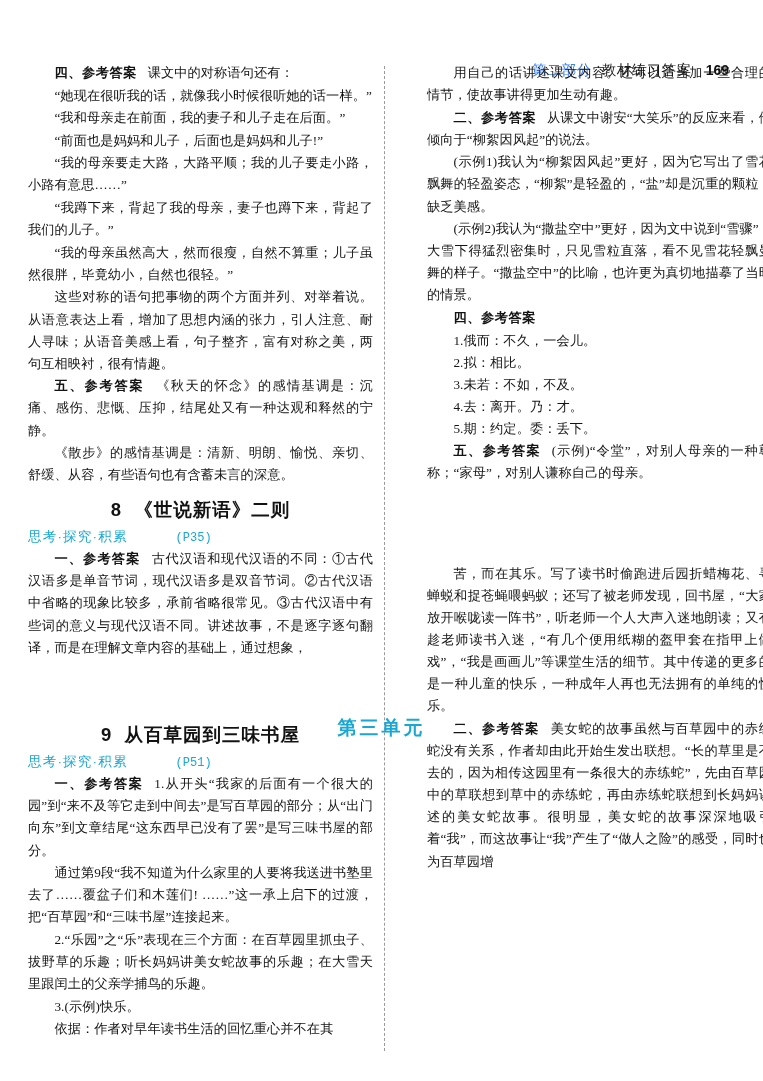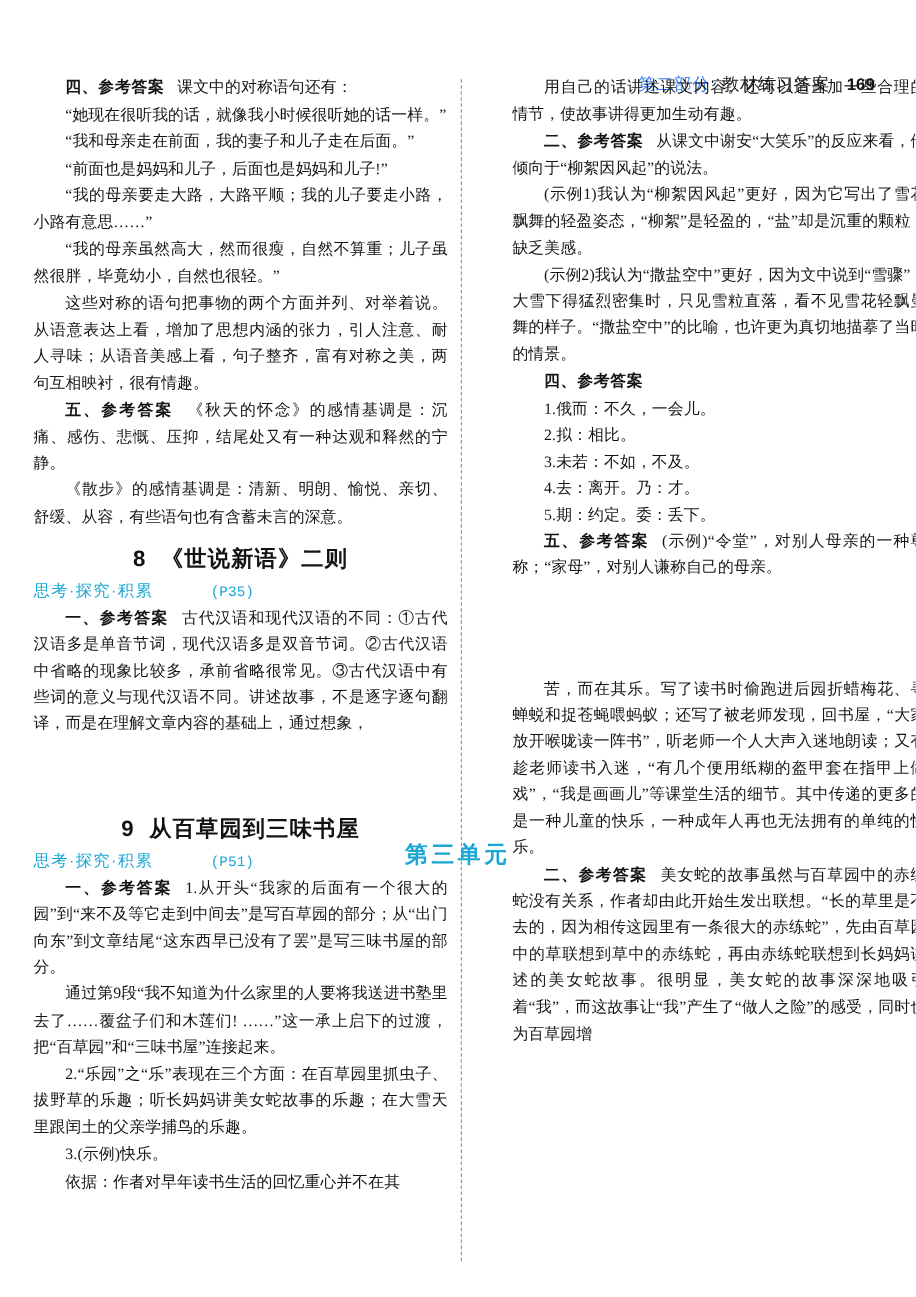--- a/index.html
+++ b/index.html
@@ -150,20 +150,21 @@
 
   <div class="col col-left">
 
     <p class="para">
       <span class="lead">四、参考答案</span><span class="gap"></span><span>课文中的对称语句还有：</span>
     </p>
     <p class="para">“她现在很听我的话，就像我小时候很听她的话一样。”</p>
     <p class="para">“我和母亲走在前面，我的妻子和儿子走在后面。”</p>
     <p class="para">“前面也是妈妈和儿子，后面也是妈妈和儿子!”</p>
     <p class="para">“我的母亲要走大路，大路平顺；我的儿子要走小路，小路有意思……”</p>
+    <p class="para">“我蹲下来，背起了我的母亲，妻子也蹲下来，背起了我们的儿子。”</p>
     <p class="para">“我的母亲虽然高大，然而很瘦，自然不算重；儿子虽然很胖，毕竟幼小，自然也很轻。”</p>
     <p class="para">这些对称的语句把事物的两个方面并列、对举着说。从语意表达上看，增加了思想内涵的张力，引人注意、耐人寻味；从语音美感上看，句子整齐，富有对称之美，两句互相映衬，很有情趣。</p>
     <p class="para">
       <span class="lead">五、参考答案</span><span class="gap"></span><span>《秋天的怀念》的感情基调是：沉痛、感伤、悲慨、压抑，结尾处又有一种达观和释然的宁静。</span>
     </p>
     <p class="para">《散步》的感情基调是：清新、明朗、愉悦、亲切、舒缓、从容，有些语句也有含蓄未言的深意。</p>
 
     <h2 class="lesson-title">
       <span class="lesson-num">8</span><span>《世说新语》二则</span>
     </h2>
@@ -213,13 +214,13 @@
     <div style="height:78px"></div>
 
     <p class="para">苦，而在其乐。写了读书时偷跑进后园折蜡梅花、寻蝉蜕和捉苍蝇喂蚂蚁；还写了被老师发现，回书屋，“大家放开喉咙读一阵书”，听老师一个人大声入迷地朗读；又有趁老师读书入迷，“有几个便用纸糊的盔甲套在指甲上做戏”，“我是画画儿”等课堂生活的细节。其中传递的更多的是一种儿童的快乐，一种成年人再也无法拥有的单纯的快乐。</p>
     <p class="para">
       <span class="lead">二、参考答案</span><span class="gap"></span><span>美女蛇的故事虽然与百草园中的赤练蛇没有关系，作者却由此开始生发出联想。“长的草里是不去的，因为相传这园里有一条很大的赤练蛇”，先由百草园中的草联想到草中的赤练蛇，再由赤练蛇联想到长妈妈讲述的美女蛇故事。很明显，美女蛇的故事深深地吸引着“我”，而这故事让“我”产生了“做人之险”的感受，同时也为百草园增</span>
     </p>
   </div>
 
 </div>
 
-<div class="unit-banner" style="top:699px;">第三单元</div>
+<div class="unit-banner" style="top:715px;">第三单元</div>
 
 </body></html>

